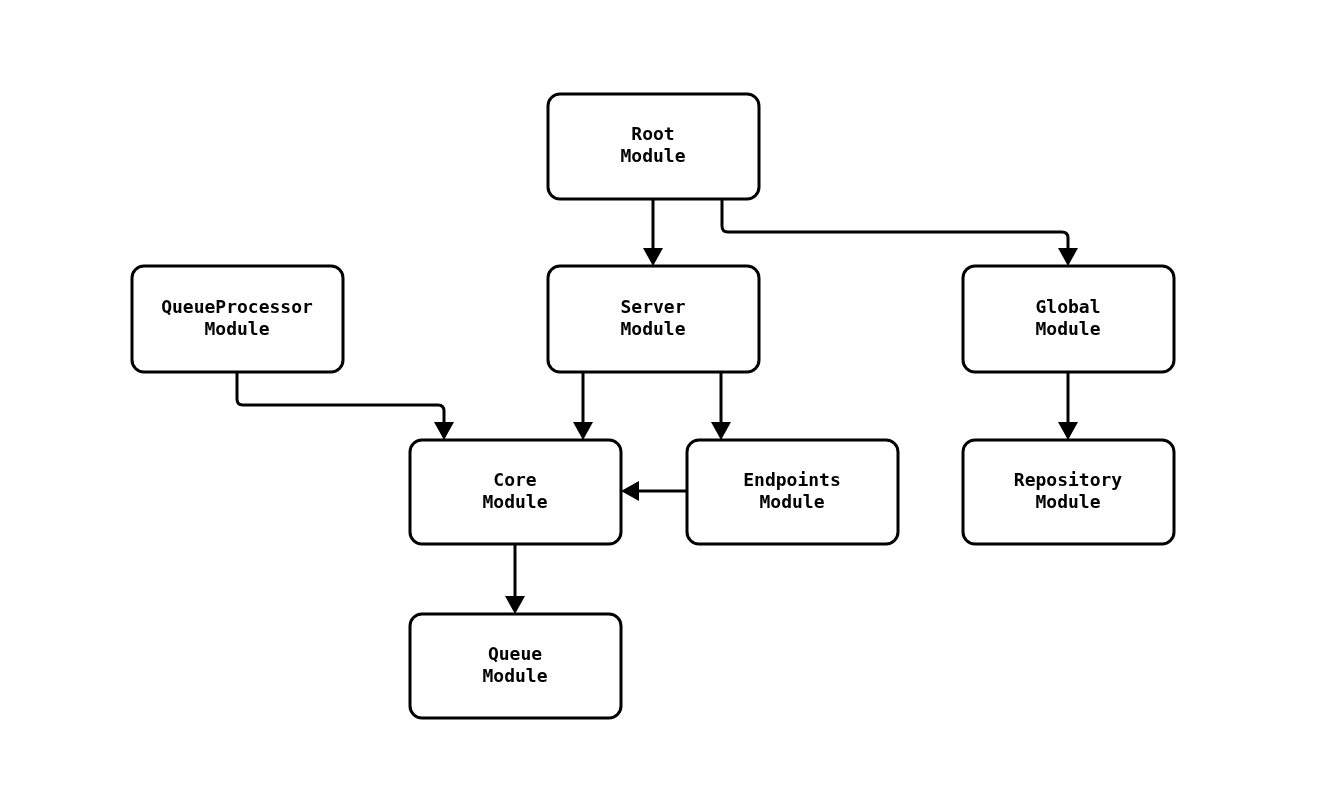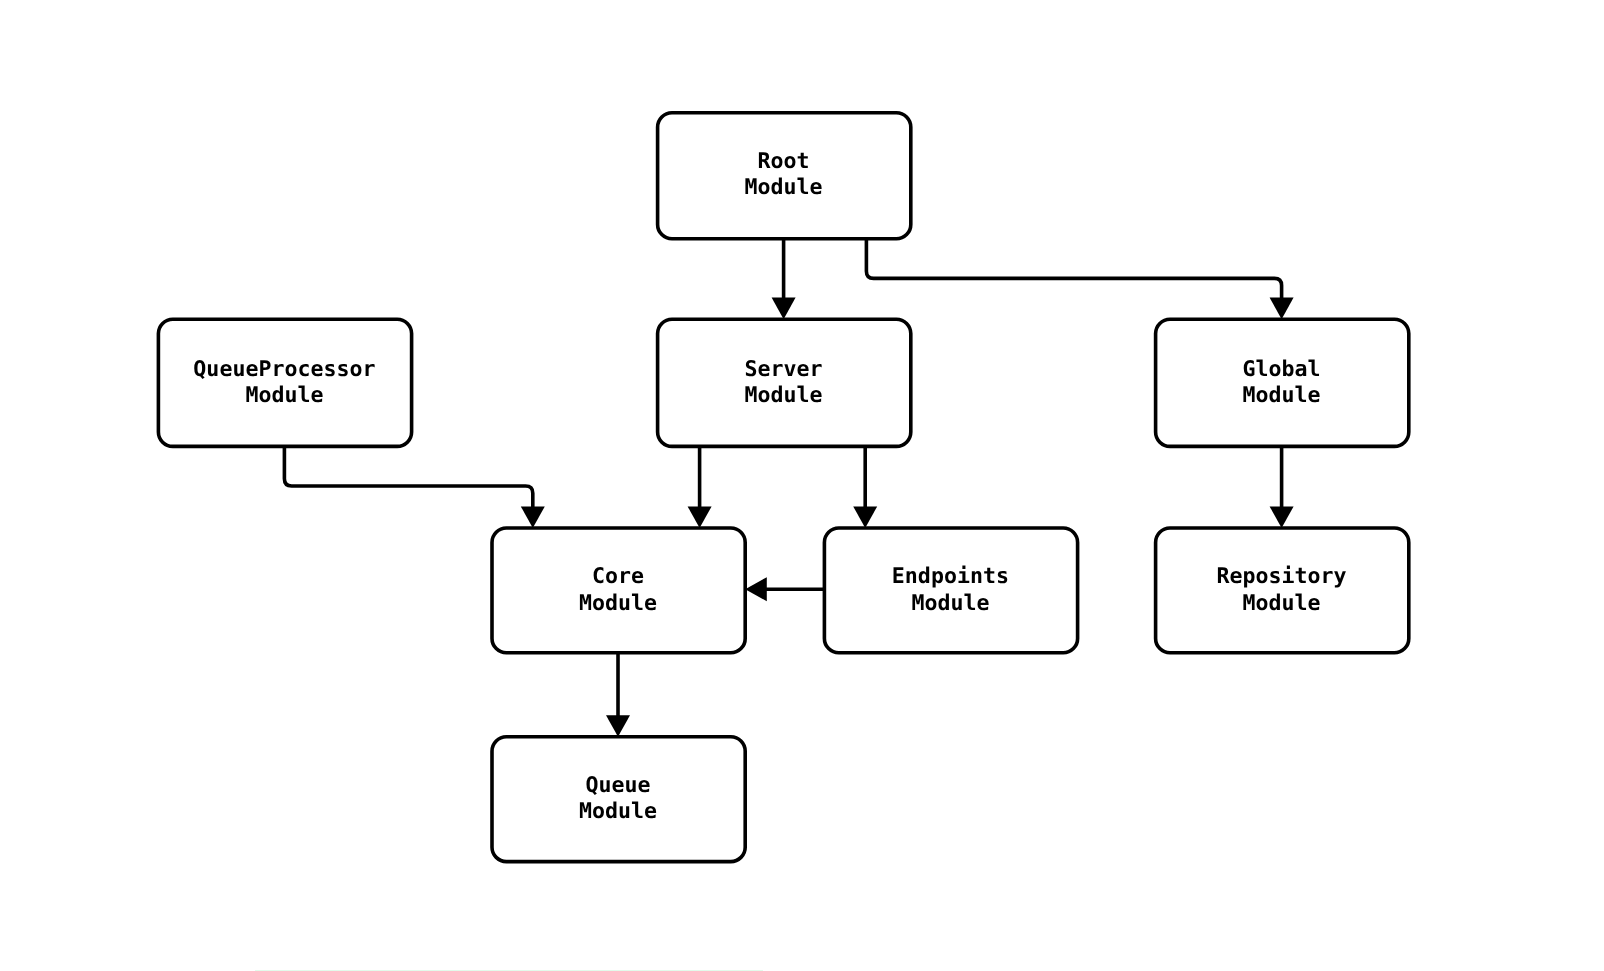--- a/index.html
+++ b/index.html
@@ -11,21 +11,21 @@
   body {
     width: 1337px;
     height: 809px;
     overflow: hidden;
     font-family: "DejaVu Sans Mono", "Liberation Mono", monospace;
   }
   #diagram-root {
     position: relative;
     width: 1337px;
     height: 809px;
-    background: #86efac;
+    background: #fde047;
   }
   svg.diagram-canvas {
     display: block;
     width: 1337px;
     height: 809px;
     background: #ffffff;
   }
   .node-box {
     fill: #ffffff;
     stroke: #000000;

